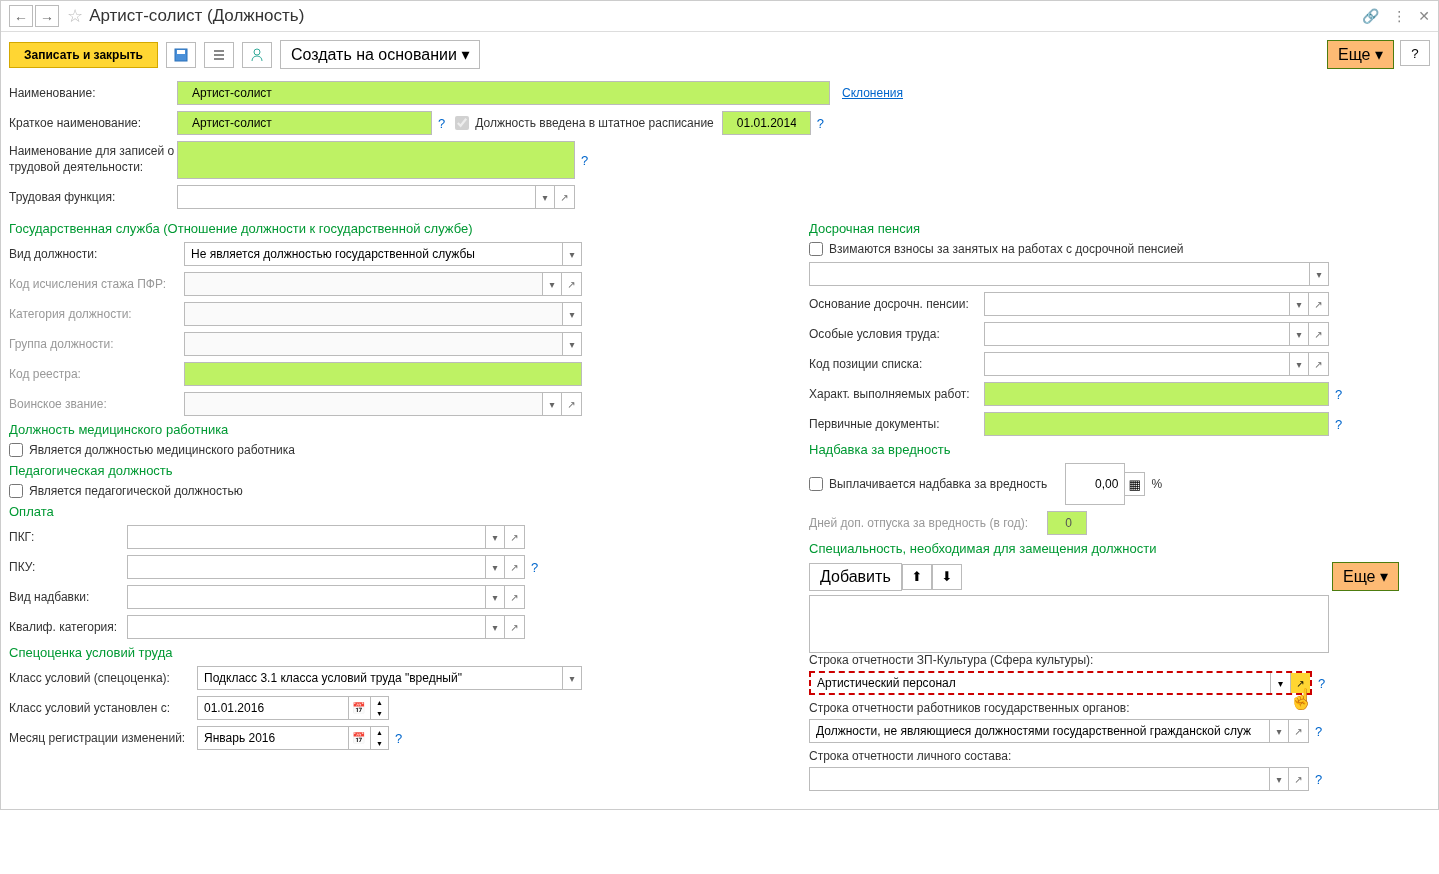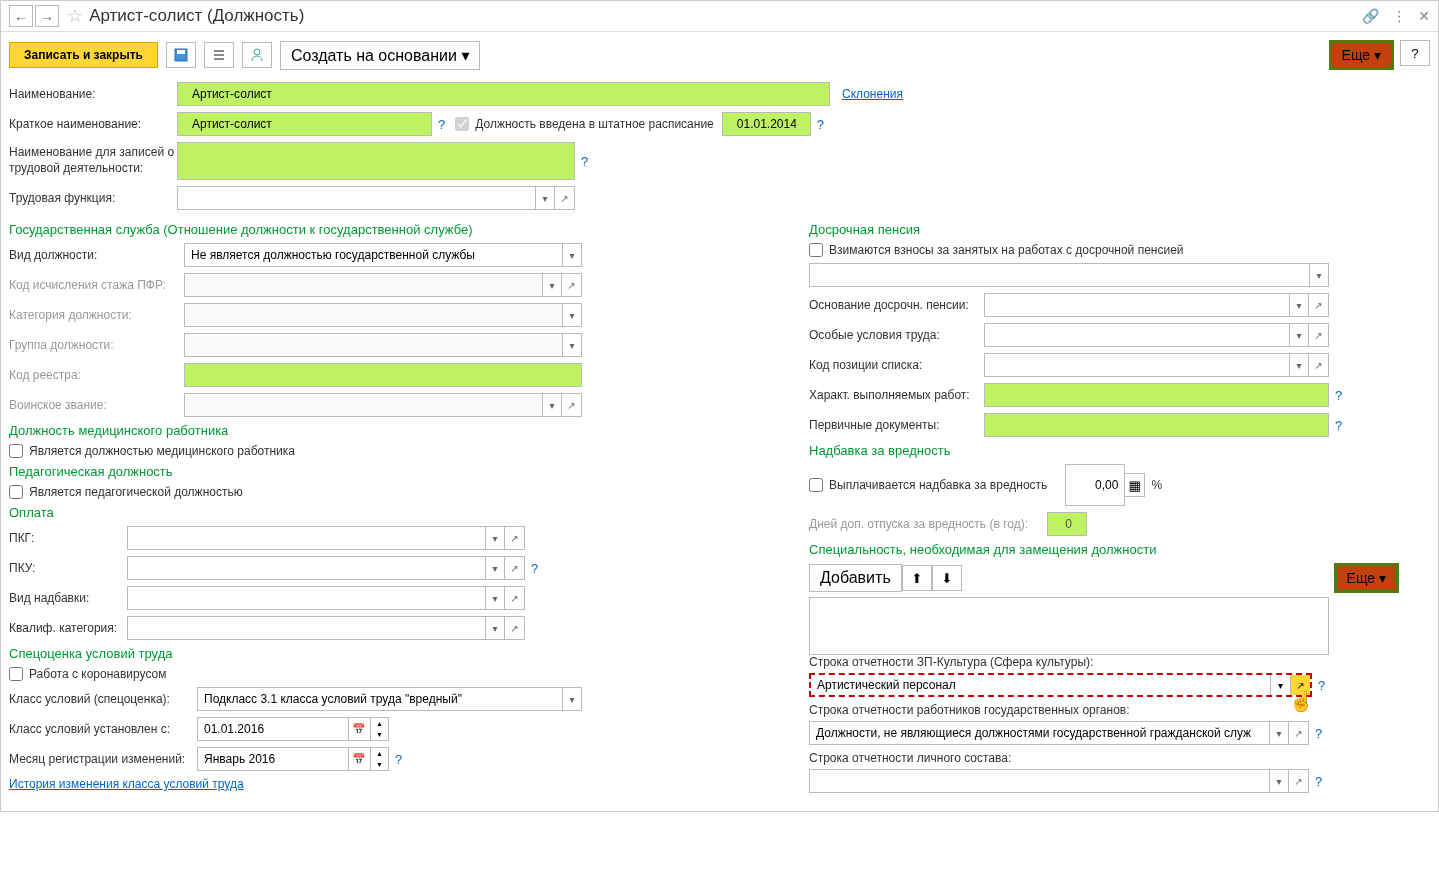--- a/index.html
+++ b/index.html
@@ -8,21 +8,21 @@
 .titlebar{display:flex;align-items:center;padding:4px 8px;border-bottom:1px solid #ddd}
 .nav-btn{width:24px;height:22px;border:1px solid #bbb;background:#fff;margin-right:2px;cursor:pointer;display:inline-flex;align-items:center;justify-content:center;font-size:14px;color:#666}
 .star-icon{font-size:18px;color:#bbb;margin:0 6px}
 .title{font-size:17px;color:#333}
 .titlebar-right{margin-left:auto;display:flex;align-items:center;gap:12px}
 .link-icon,.menu-icon,.close-icon{color:#888;cursor:pointer;font-size:14px}
 .toolbar{display:flex;align-items:center;padding:8px;gap:8px}
 .btn-primary{background:#ffd633;border:1px solid #d4a800;padding:5px 14px;font-weight:bold;cursor:pointer;font-size:12px}
 .btn-icon{width:30px;height:26px;border:1px solid #bbb;background:#fff;cursor:pointer;display:inline-flex;align-items:center;justify-content:center}
 .btn-text{border:1px solid #bbb;background:#fff;padding:4px 10px;cursor:pointer;font-size:16px}
-.btn-more{border:3px solid #4d7c0f;background:#c2410c;padding:4px 10px;cursor:pointer;font-size:14px}
+.btn-more{border:1px solid #4d7c0f;background:#fdba74;padding:4px 10px;cursor:pointer;font-size:16px}
 .toolbar-right{margin-left:auto;display:flex;gap:6px}
 .form-body{padding:4px 8px 12px}
 .form-row{display:flex;align-items:center;margin-bottom:6px}
 .label{width:168px;flex-shrink:0;font-size:12px;color:#333}
 .label.disabled{color:#999}
 .input{border:1px solid #bbb;padding:3px 14px;height:24px;font-size:12px;background:#bef264}
 .input.wide{width:653px}
 .input.mid{width:255px}
 .input.sm{width:89px}
 .link{color:#0066cc;text-decoration:underline;cursor:pointer}
@@ -218,24 +218,20 @@
           <span class="label" style="width:118px">Квалиф. категория:</span>
           <div class="combo">
               <input style="width: 358px;">
               <button class="dd">▾</button>
               <button class="ext">↗</button>
             </div>
         </div>
 
         <div class="section-header">Спецоценка условий труда</div>
         <div class="form-row">
-          <input type="checkbox" class="checkbox" style="">
-          <span class="check-label">Работа с коронавирусом</span>
-        </div>
-        <div class="form-row">
           <span class="label" style="width:188px">Класс условий (спецоценка):</span>
           <div class="combo">
               <input style="width: 365px;" value="Подкласс 3.1 класса условий труда &quot;вредный&quot;">
               <button class="dd">▾</button>
             </div>
         </div>
         <div class="form-row">
           <span class="label" style="width:188px">Класс условий установлен с:</span>
           <div class="date-input">
             <input value="01.01.2016" style="">
@@ -251,23 +247,20 @@
           <div class="date-input">
             <input value="Январь 2016" style="">
             <button class="cal">📅</button>
             <div class="spin">
                 <button>▲</button>
                 <button>▼</button>
               </div>
           </div>
           <span class="help-icon">?</span>
         </div>
-        <div class="form-row">
-          <span class="link">История изменения класса условий труда</span>
-        </div>
       </div>
 
       <div class="col-right">
         <div class="section-header">Досрочная пенсия</div>
         <div class="form-row">
           <input type="checkbox" class="checkbox" style="">
           <span class="check-label">Взимаются взносы за занятых на работах с досрочной пенсией</span>
         </div>
         <div class="form-row">
           <div class="combo">

